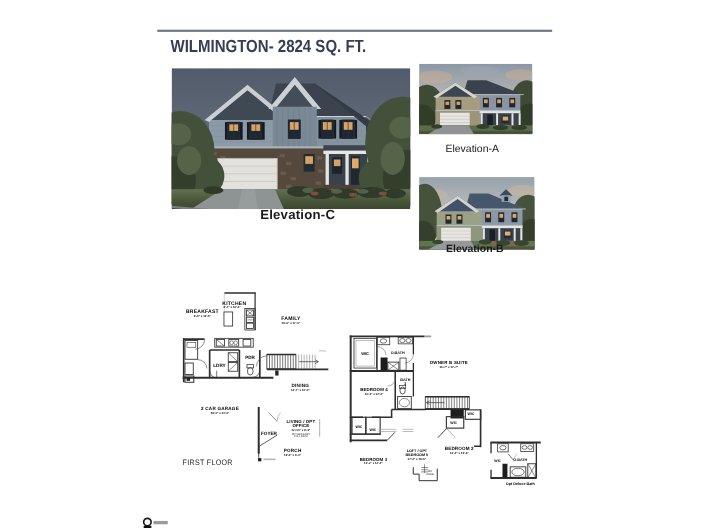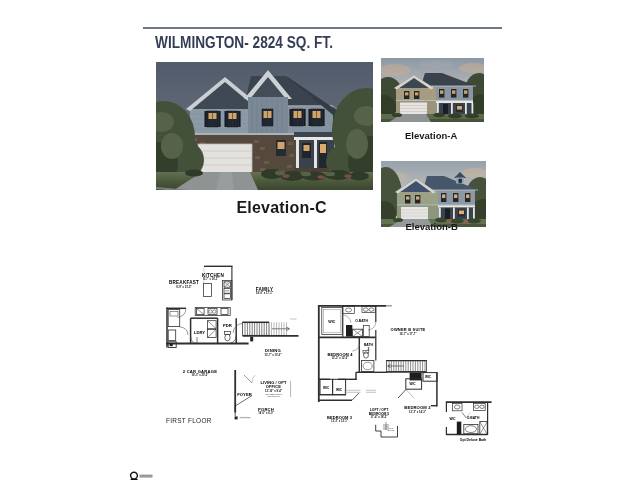--- a/index.html
+++ b/index.html
@@ -188,21 +188,21 @@
     <ellipse cx="174" cy="112" rx="5" ry="2.2"></ellipse>
   </g>
   <g fill="#7d4d3f">
     <ellipse cx="130" cy="114" rx="3.6" ry="1.8"></ellipse>
     <ellipse cx="165" cy="115" rx="3.6" ry="1.8"></ellipse>
     <ellipse cx="192" cy="114" rx="3.6" ry="1.8"></ellipse>
   </g>
 </svg>
 </div>
 
-<div class="abs" style="left:236.5px;top:199px;font-weight:bold;font-size:16px;color:#1a1a1a;letter-spacing:0.2px;white-space:nowrap;text-align:right;">Elevation-C</div>
+<div class="abs" style="left:236.5px;top:188px;font-weight:bold;font-size:12px;color:#1a1a1a;letter-spacing:0.2px;white-space:nowrap;text-align:right;">Elevation-C</div>
 
 <div class="abs" style="left:381px;top:58px;width:103px;height:64px;">
 <svg width="103" height="64" viewBox="0 0 103 64" xmlns="http://www.w3.org/2000/svg">
   <defs>
     <linearGradient id="skyA" x1="0" y1="0" x2="0" y2="1">
       <stop offset="0" stop-color="#8c98a6"></stop>
       <stop offset="0.55" stop-color="#bfbcb6"></stop>
       <stop offset="1" stop-color="#d9c0a2"></stop>
     </linearGradient>
   </defs>
@@ -272,21 +272,21 @@
   <polygon points="8,64 50,64 45,56 21,56" fill="#8f9394"></polygon>
   <g fill="#333e2b">
     <ellipse cx="58" cy="57" rx="6" ry="2.2"></ellipse>
     <ellipse cx="74" cy="58" rx="7" ry="2.4"></ellipse>
     <ellipse cx="91" cy="58" rx="7" ry="2.4"></ellipse>
     <ellipse cx="16" cy="57" rx="5" ry="2"></ellipse>
   </g>
 </svg>
 </div>
 
-<div class="abs" style="left:405px;top:129.8px;font-weight:bold;font-size:9.5px;color:#1a1a1a;white-space:nowrap;">Elevation-A</div>
+<div class="abs" style="left:405px;top:129.8px;font-weight:normal;font-size:9.5px;color:#1a1a1a;white-space:nowrap;">Elevation-A</div>
 
 <div class="abs" style="left:381px;top:161px;width:105px;height:66px;">
 <svg width="105" height="66" viewBox="0 0 105 66" xmlns="http://www.w3.org/2000/svg">
   <defs>
     <linearGradient id="skyB" x1="0" y1="0" x2="0" y2="1">
       <stop offset="0" stop-color="#97a2ac"></stop>
       <stop offset="0.55" stop-color="#c3c1bb"></stop>
       <stop offset="1" stop-color="#d7c5ab"></stop>
     </linearGradient>
   </defs>

